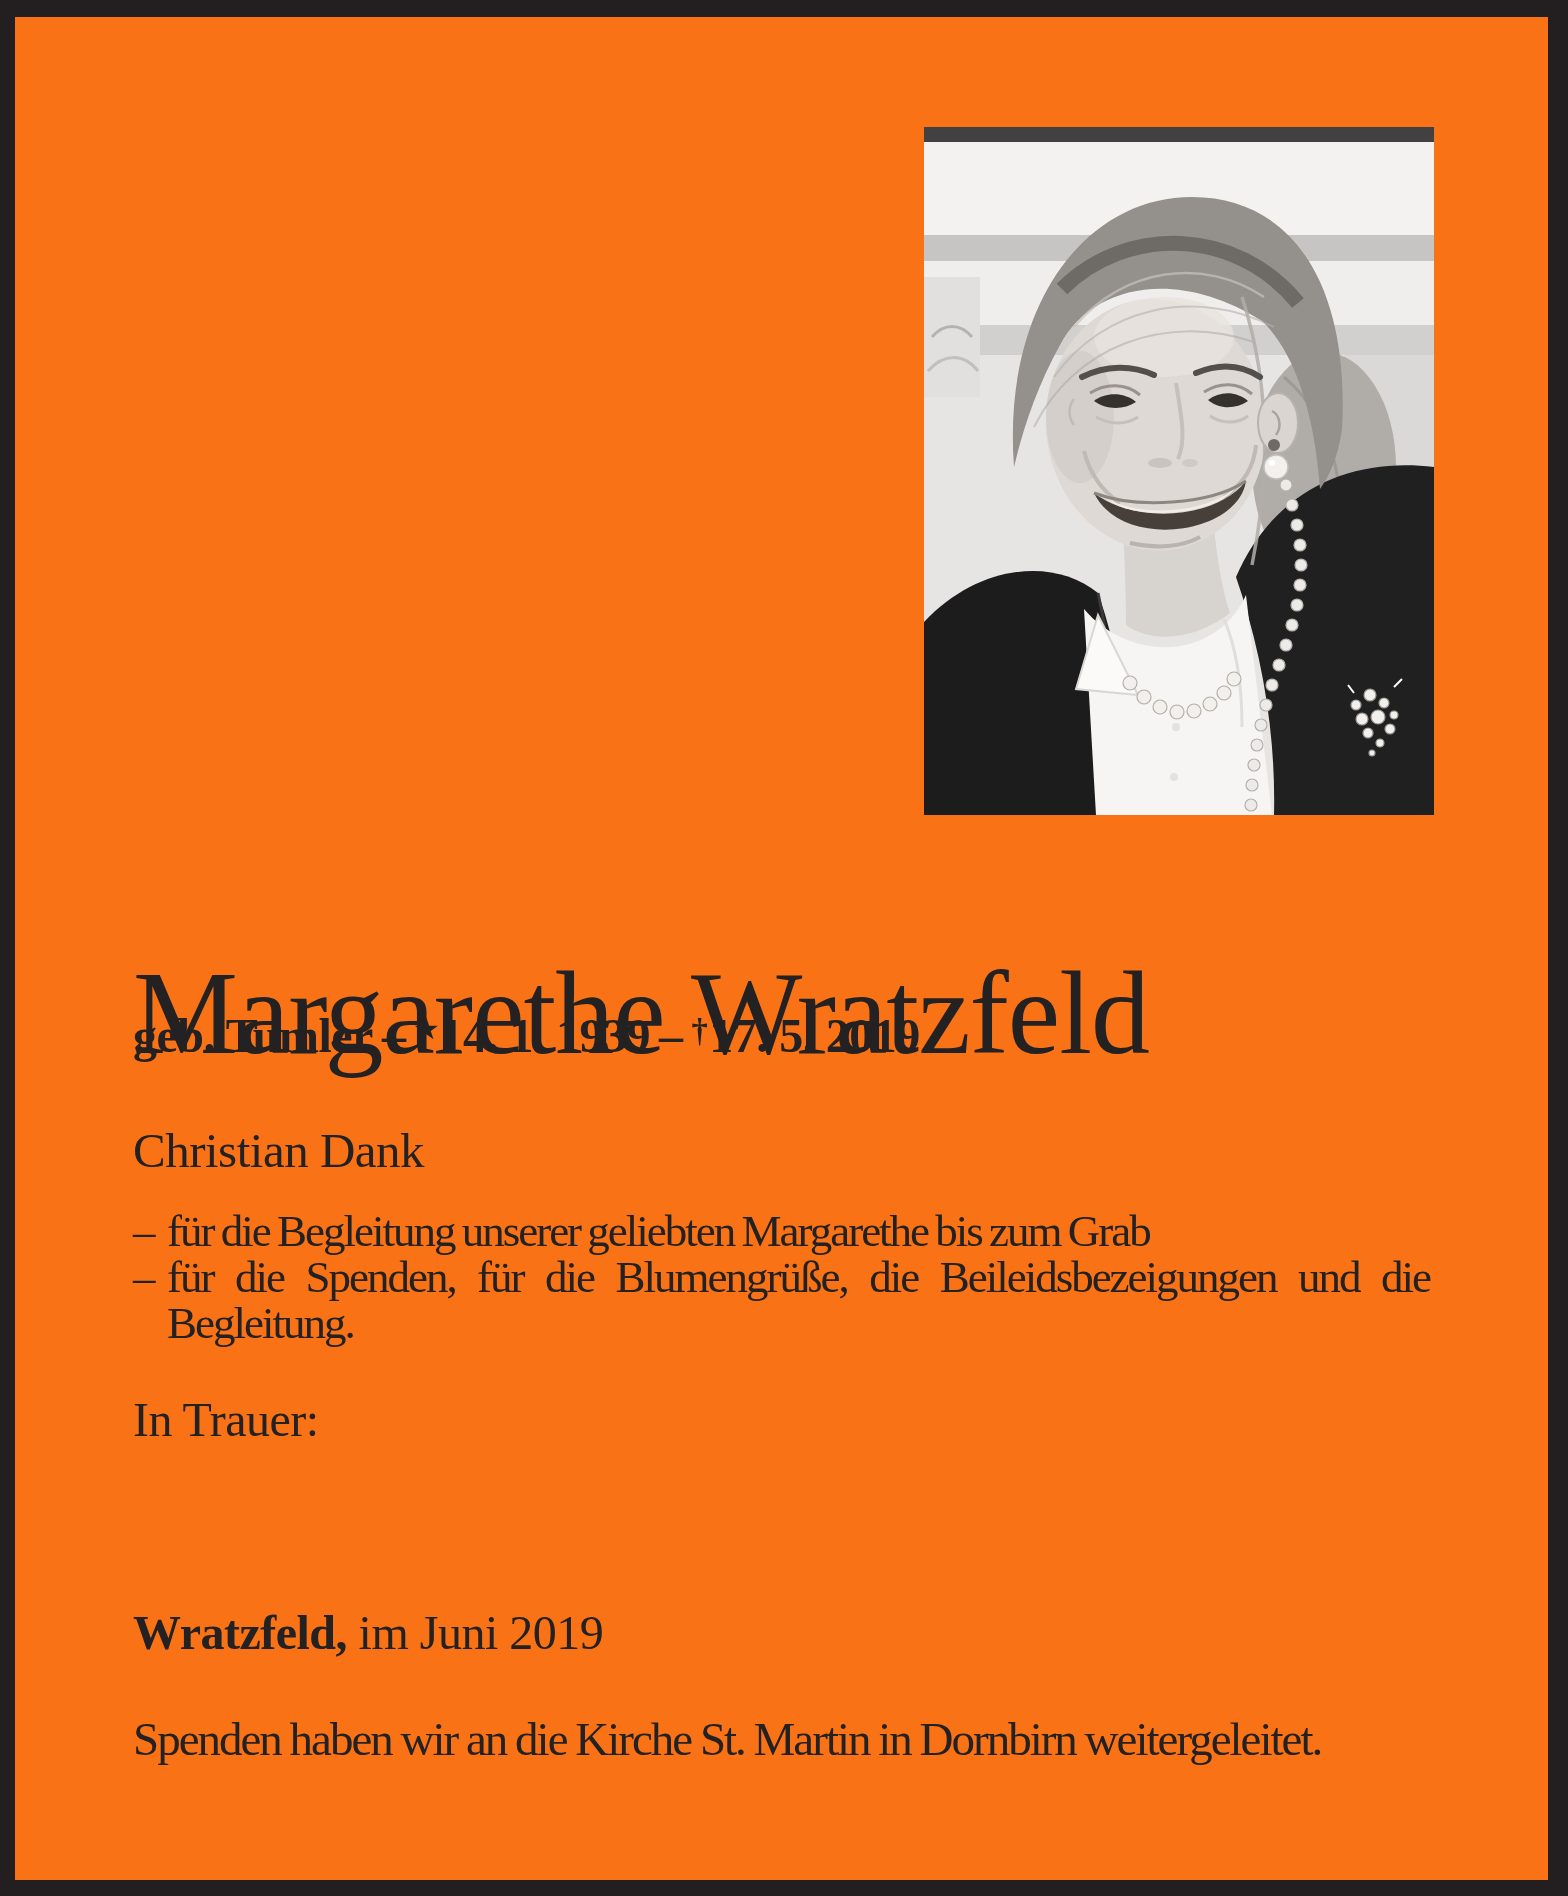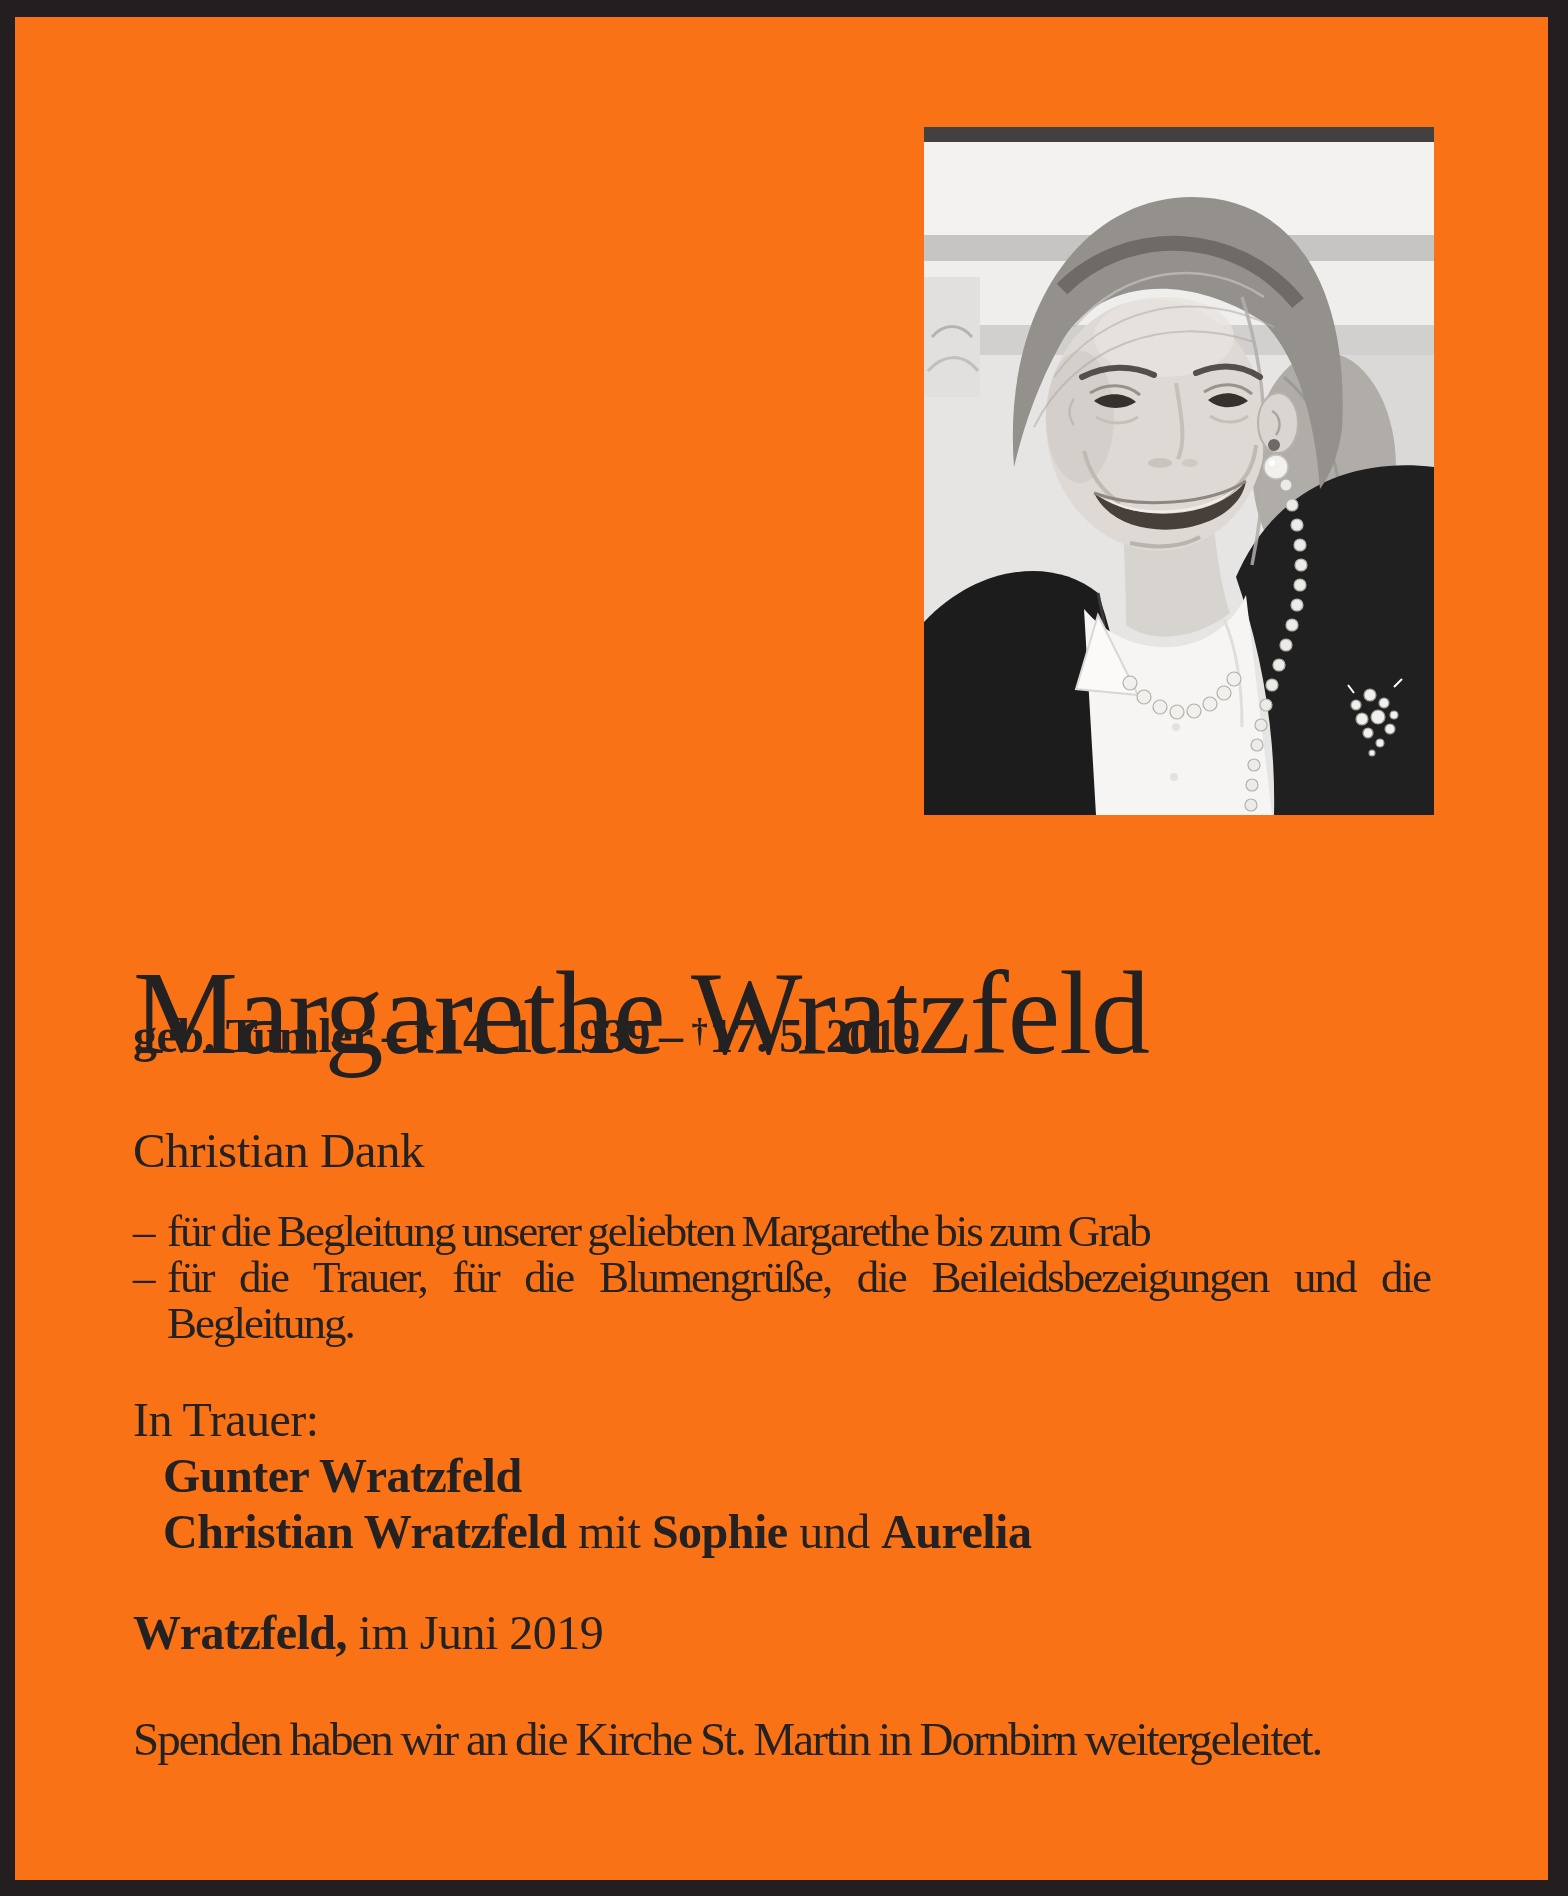--- a/index.html
+++ b/index.html
@@ -184,32 +184,28 @@
     <div class="bullet-row">
       <span class="bullet-marker">–</span>
       <span class="bullet-text">
         <span class="bullet-line single">für die Begleitung unserer geliebten Margarethe bis zum Grab</span>
 
       </span>
     </div>
     <div class="bullet-row">
       <span class="bullet-marker">–</span>
       <span class="bullet-text">
-        <span class="bullet-line justified">für die Trauer, für die Blumengrüße, die Beileidsbezeigungen und die</span>
+        <span class="bullet-line justified">für die Spenden, für die Blumengrüße, die Beileidsbezeigungen und die</span>
         <span class="bullet-line">Begleitung.</span>
       </span>
     </div>
   </div>
 
   <div class="abs in-trauer">In Trauer:</div>
 
-  <div class="abs mourners">
-    <div><b>Gunter Wratzfeld</b></div>
-    <div><b>Christian Wratzfeld</b><span> mit </span><b>Sophie</b><span> und </span><b>Aurelia</b></div>
-  </div>
 
   <div class="abs place-date">
     <span class="city">Wratzfeld,</span><span> im Juni 2019</span>
   </div>
 
   <div class="abs donation">Spenden haben wir an die Kirche St. Martin in Dornbirn weitergeleitet.</div>
 
   <div class="frame"></div>
 </div>
 

